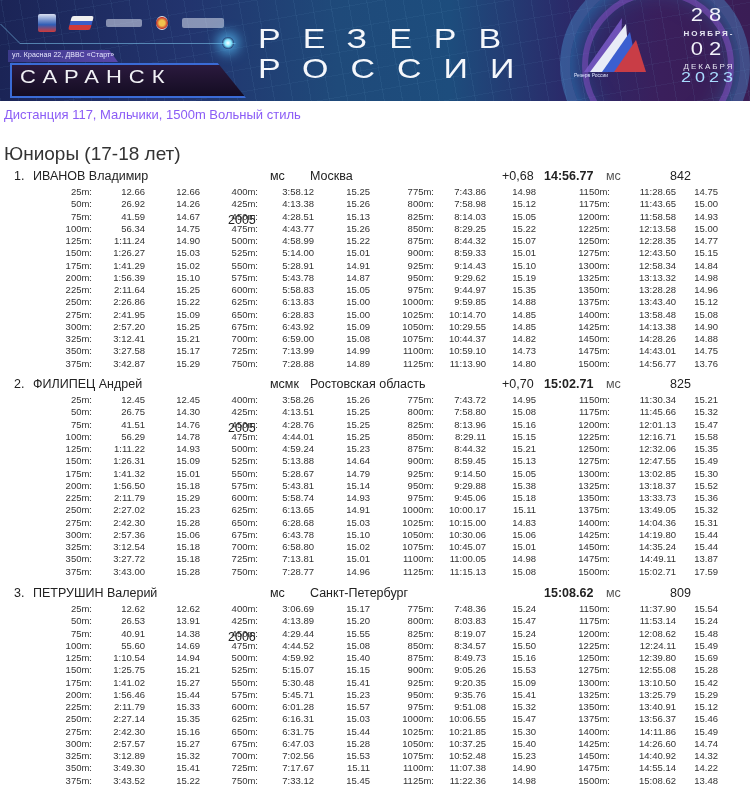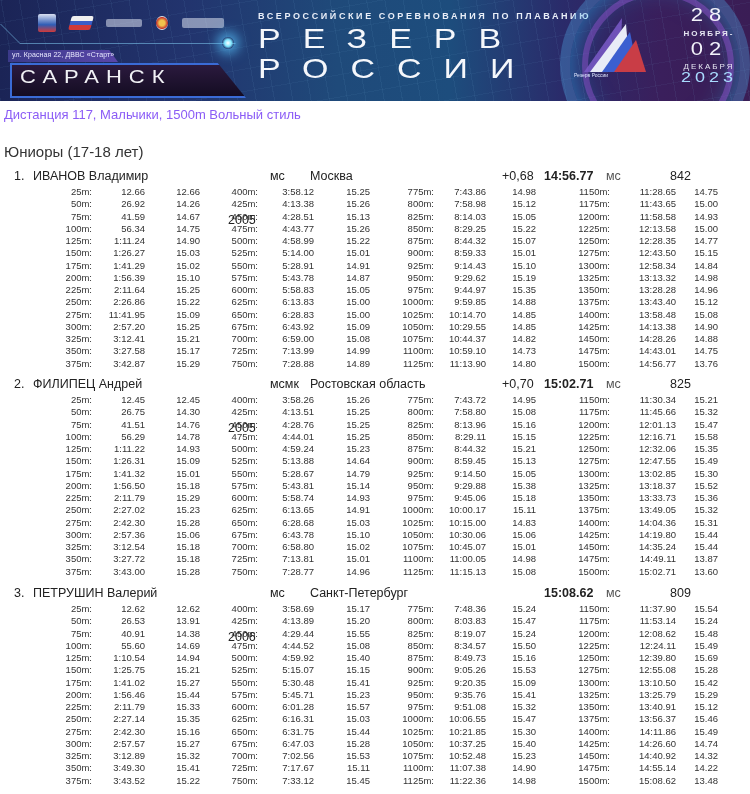--- a/index.html
+++ b/index.html
@@ -38,21 +38,21 @@
   .banner .sail-caption { position:absolute; left:574px; top:72px; font-size:5px; color:#dfe7ff; white-space:nowrap; }
   .banner .date { position:absolute; left:672px; text-align:center; width:74px; color:#f2f2fa; }
   .banner .d1 { top:2px; font-size:22px; letter-spacing:6px; transform:scaleY(0.8); }
   .banner .m1 { top:29px; font-size:8px; letter-spacing:2px; font-weight:bold; color:#e6e6f2; }
   .banner .d2 { top:36px; font-size:22px; letter-spacing:6px; transform:scaleY(0.8); }
   .banner .m2 { top:62px; font-size:8px; letter-spacing:2px; font-weight:normal; color:#e6e6f2; }
   .banner .y { top:67px; font-size:18px; letter-spacing:4px; color:#a9dcff; transform:scaleY(0.8); }
 
   
   .event-title { position:absolute; left:4px; top:107px; font-size:13px; color:#8b5cf6; }
-  .age-group { position:absolute; left:4px; top:143px; font-size:15px; color:#333; }
+  .age-group { position:absolute; left:4px; top:143px; font-size:19px; color:#333; }
 
   .athlete { position:absolute; left:0; width:750px; }
   .ahead { position:relative; height:17px; font-size:12.5px; color:#222; }
   .ahead span { position:absolute; top:0; white-space:nowrap; }
   .ahead .place { left:14px; }
   .ahead .name { left:33px; }
   .ahead .year { left:228px;margin-top:44px; }
   .ahead .rank { left:270px; }
   .ahead .region { left:310px; }
   .ahead .diff { left:502px; width:36px; }
@@ -87,21 +87,20 @@
     <div class="logo l3"></div>
     <div class="logo l4"></div>
     <div class="logo l5"></div>
   </div>
   <div class="line"></div>
   <div class="flare"></div>
   <div class="addr-tab"></div>
   <div class="addr">ул. Красная 22, ДВВС «Старт»</div>
   <div class="city-box"></div>
   <div class="city">САРАНСК</div>
-  <div class="subtitle">ВСЕРОССИЙСКИЕ СОРЕВНОВАНИЯ ПО ПЛАВАНИЮ</div>
   <div class="title1">РЕЗЕРВ</div>
   <div class="title2">РОССИИ</div>
   <div class="arc"></div>
   <div class="arc2"></div>
   <svg class="sail" viewBox="0 0 70 62">
     <path d="M4 58 L42 4 L40 58 Z" fill="#7a5bc8" opacity="0.85"></path>
     <path d="M10 58 L46 10 L50 58 Z" fill="#e8ecf7"></path>
     <path d="M22 58 L50 18 L58 58 Z" fill="#3b5fd0"></path>
     <path d="M34 58 L56 26 L66 58 Z" fill="#c93d46"></path>
   </svg>
@@ -264,21 +263,21 @@
         <span class="c5">15.00</span>
         <span class="c6">1000m:</span>
         <span class="c7">9:59.85</span>
         <span class="c8">14.88</span>
         <span class="c9">1375m:</span>
         <span class="c10">13:43.40</span>
         <span class="c11">15.12</span>
       </div>
       <div class="srow">
         <span class="c0">275m:</span>
-        <span class="c1">11:41.95</span>
+        <span class="c1">2:41.95</span>
         <span class="c2">15.09</span>
         <span class="c3">650m:</span>
         <span class="c4">6:28.83</span>
         <span class="c5">15.00</span>
         <span class="c6">1025m:</span>
         <span class="c7">10:14.70</span>
         <span class="c8">14.85</span>
         <span class="c9">1400m:</span>
         <span class="c10">13:58.48</span>
         <span class="c11">15.08</span>
@@ -556,21 +555,21 @@
         <span class="c1">3:43.00</span>
         <span class="c2">15.28</span>
         <span class="c3">750m:</span>
         <span class="c4">7:28.77</span>
         <span class="c5">14.96</span>
         <span class="c6">1125m:</span>
         <span class="c7">11:15.13</span>
         <span class="c8">15.08</span>
         <span class="c9">1500m:</span>
         <span class="c10">15:02.71</span>
-        <span class="c11">13.60</span>
+        <span class="c11">17.59</span>
       </div>
     </div>
 </div>
 
 <div class="athlete" id="ath2" style="top:586px;">
   <div class="ahead">
     <span class="place">3.</span>
     <span class="name">ПЕТРУШИН Валерий</span>
     <span class="year">2006</span>
     <span class="rank">мс</span>
@@ -579,21 +578,21 @@
     <span class="time">15:08.62</span>
     <span class="rank2">мс</span>
     <span class="pts">809</span>
   </div>
   <div class="splits">
       <div class="srow">
         <span class="c0">25m:</span>
         <span class="c1">12.62</span>
         <span class="c2">12.62</span>
         <span class="c3">400m:</span>
-        <span class="c4">3:58.69</span>
+        <span class="c4">3:06.69</span>
         <span class="c5">15.17</span>
         <span class="c6">775m:</span>
         <span class="c7">7:48.36</span>
         <span class="c8">15.24</span>
         <span class="c9">1150m:</span>
         <span class="c10">11:37.90</span>
         <span class="c11">15.54</span>
       </div>
       <div class="srow">
         <span class="c0">50m:</span>

